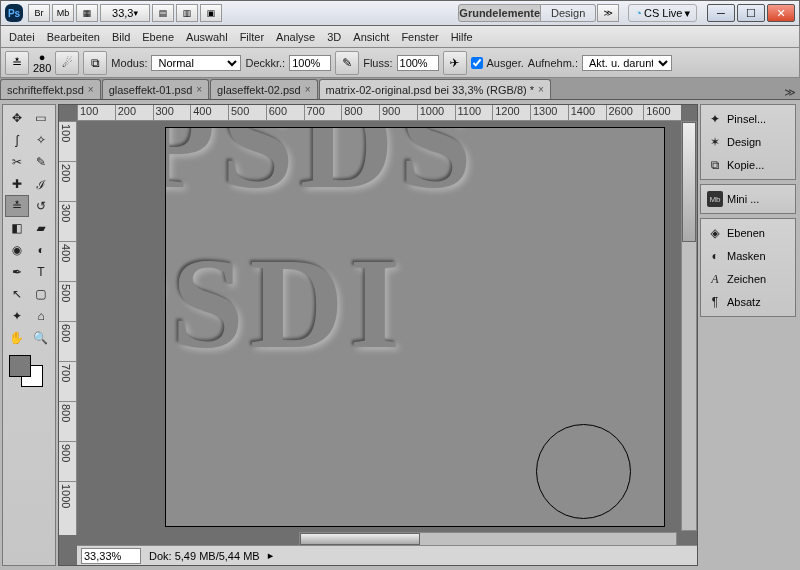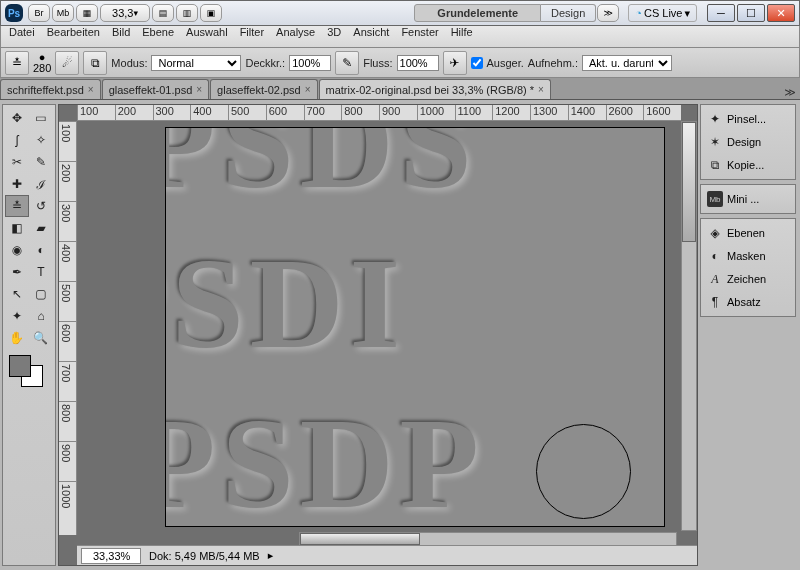--- a/index.html
+++ b/index.html
@@ -1,27 +1,27 @@
 <!DOCTYPE html>
 <html><head>
 <meta charset="utf-8">
 <style>
 * { box-sizing: border-box; margin: 0; padding: 0; font-family: Tahoma, Arial, sans-serif; font-size: 11px; user-select: none; }
 body { background: #b8b8b8; width: 800px; height: 570px; overflow: hidden; position: relative; }
 .titlebar { height: 26px; background: linear-gradient(#eef1f6,#d7dce5); display: flex; align-items: center; padding: 0 4px; border: 1px solid #666; }
 .titlebar .psicon { width: 18px; height: 18px; background: #0a2a4a; color: #5eb3ff; font-size: 10px; font-weight: bold; display: flex; align-items: center; justify-content: center; border-radius: 6px; margin-right: 4px; }
-.titlebar .tb-btn { width: 22px; height: 18px; background: linear-gradient(#fafafa,#ddd); border: 1px solid #999; border-radius: 5px; margin: 0 1px; display: flex; align-items: center; justify-content: center; font-size: 9px; }
+.titlebar .tb-btn { width: 22px; height: 18px; background: linear-gradient(#fafafa,#ddd); border: 1px solid #999; border-radius: 0; margin: 0 1px; display: flex; align-items: center; justify-content: center; font-size: 9px; }
 .titlebar .spacer { flex: 1; }
-.titlebar .workspace { font-weight: bold; color: #333; padding: 2px 22px; background: #ccc; border: 1px solid #999; border-radius: 3px 0 0 3px; margin-left: 4px; }
+.titlebar .workspace { font-weight: bold; color: #333; padding: 2px 0; background: #ccc; border: 1px solid #999; border-radius: 3px 0 0 3px; margin-left: 4px; }
 .titlebar .workspace2 { color: #333; padding: 2px 10px; border: 1px solid #999; border-left: none; border-radius: 0 3px 3px 0; }
 .titlebar .wbtn { width: 28px; height: 18px; border: 1px solid #555; border-radius: 2px; margin-left: 2px; display:flex;align-items:center;justify-content:center; font-size:11px;}
 .titlebar .min { background: linear-gradient(#e9eef7,#c7d1e2); }
 .titlebar .max { background: linear-gradient(#e9eef7,#c7d1e2); }
 .titlebar .close { background: linear-gradient(#f59a8a,#d94a2c); color:#fff; }
-.menubar { height: 22px; background: linear-gradient(#e9e9e9,#d8d8d8); display: flex; align-items: flex-start; padding: 0 8px; gap: 12px; border: 1px solid #888; border-top: none; }
+.menubar { height: 22px; background: linear-gradient(#e9e9e9,#d8d8d8); display: flex; align-items: center; padding: 0 8px; gap: 12px; border: 1px solid #888; border-top: none; }
 .menubar span { color: #222; }
 .optbar { height: 30px; background: linear-gradient(#d9d9d9,#c6c6c6); border: 1px solid #888; border-top: none; display: flex; align-items: center; padding: 0 4px; gap: 4px; }
 .optbar .item { display: flex; align-items: center; gap: 2px; }
 .optbar .iconbtn { width: 24px; height: 24px; border: 1px solid #999; background: linear-gradient(#eee,#ccc); border-radius: 2px; display:flex;align-items:center;justify-content:center; font-size:12px;}
 .optbar input[type=text], .optbar select { height: 16px; border: 1px solid #888; background: #fff; font-size: 11px; padding: 0 2px; }
 .optbar label { color:#222; }
 .tabbar { height: 22px; background: #9a9a9a; display: flex; align-items: flex-end; border-bottom: 1px solid #555; }
 .tab { height: 20px; padding: 0 6px; display: flex; align-items: center; background: #b4b4b4; border: 1px solid #666; border-bottom: none; margin-right: 1px; color: #222; gap:4px; max-width:160px; overflow:hidden; white-space:nowrap; border-radius: 3px 3px 0 0;}
 .tab.active { background: #cfcfcf; }
 .tab .x { font-size: 10px; color:#555; }
@@ -35,21 +35,21 @@
 .toolbox .swatches .bg { position:absolute; top:10px; left:16px; width:22px; height:22px; background:#fff; border:1px solid #000; }
 .canvaswrap { flex:1; position:relative; background:#6f6f6f; margin:4px 2px 4px 0; border:1px solid #555; overflow:hidden; }
 .ruler-h { position:absolute; top:0; left:18px; right:16px; height:16px; background:#ddd; border-bottom:1px solid #888; display:flex; overflow:hidden; font-size:8px; color:#333;}
 .ruler-h div { border-left:1px solid #888; width:40px; padding-left:2px; }
 .ruler-v { position:absolute; top:16px; left:0; width:18px; bottom:30px; background:#ddd; border-right:1px solid #888; font-size:8px; color:#333; display:flex; flex-direction:column; overflow:hidden;}
 .ruler-v div { border-top:1px solid #888; height:40px; padding-top:2px; writing-mode:vertical-lr; text-orientation:mixed; padding-left:1px;}
 .canvas { position:absolute; top:22px; left:106px; width:500px; height:400px; background:#8d8d8d; border:1px solid #000; overflow:hidden; }
 .canvas .txt { position:absolute; font-family: Georgia, 'Times New Roman', serif; font-weight:900; font-size:130px; letter-spacing:6px; color:#868686; text-shadow: -2px -2px 3px rgba(0,0,0,.45), 3px 3px 6px rgba(255,255,255,.35); }
 .cursor-circle { position:absolute; width:95px; height:95px; border:1px solid #000; border-radius:50%; top:296px; left:370px; }
 .statusbar { position:absolute; left:18px; right:0; bottom:0; height:20px; background:#d6d6d6; border-top:1px solid #888; display:flex; align-items:center; gap:8px; padding:0 4px; font-size:10px;}
-.statusbar .zoom { width:60px; border:1px solid #888; background:#fff; padding:1px 11px;}
+.statusbar .zoom { width:60px; border:1px solid #888; background:#fff; padding:1px 2px;}
 .scroll-h { position:absolute; left:240px; right:20px; bottom:19px; height:14px; background:#c0c0c0; border:1px solid #888;}
 .scroll-h .thumb { position:absolute; left:0; top:0; bottom:0; width:120px; background:linear-gradient(#eee,#aaa); border:1px solid #666;}
 .scroll-v { position:absolute; right:0; top:16px; bottom:34px; width:16px; background:#c0c0c0; border:1px solid #888;}
 .scroll-v .thumb { position:absolute; top:0; left:0; right:0; height:120px; background:linear-gradient(#eee,#aaa); border:1px solid #666;}
 .rpanels { width:96px; display:flex; flex-direction:column; gap:4px; margin:4px 4px 4px 0;}
 .rpanel { background:linear-gradient(#d2d2d2,#c6c6c6); border:1px solid #7a7a7a; padding:3px 2px; display:flex; flex-direction:column; gap:1px;}
 .rpanel .row { display:flex; align-items:center; gap:4px; height:22px; padding:0 4px; cursor:pointer;}
 .rpanel .ricon { width:16px; height:16px; display:flex; align-items:center; justify-content:center; font-size:12px; color:#222;}
 .chk { width:12px;height:12px; }
 </style>
@@ -194,21 +194,20 @@
         <div>500</div>
         <div>600</div>
         <div>700</div>
         <div>800</div>
         <div>900</div>
         <div>1000</div>
     </div>
     <div class="canvas">
       <div class="txt" style="top:-60px;left:-30px">PSDS</div>
       <div class="txt" style="top:100px;left:-80px">PSDI</div>
-      <div class="txt" style="top:260px;left:-30px">PSDP</div>
       <div class="cursor-circle"></div>
     </div>
     <div class="scroll-v">
         <div class="thumb"></div>
       </div>
     <div class="scroll-h">
         <div class="thumb"></div>
       </div>
     <div class="statusbar">
       <div class="zoom">33,33%</div>

